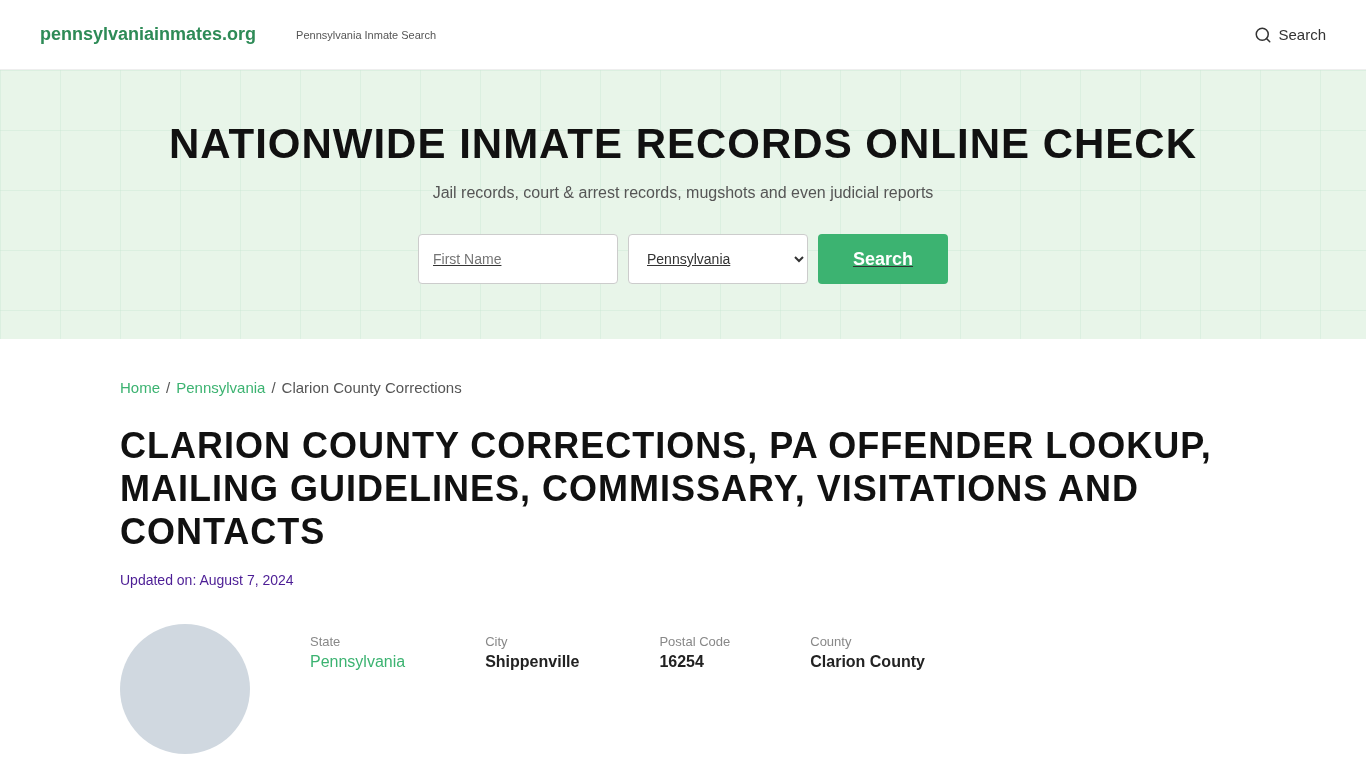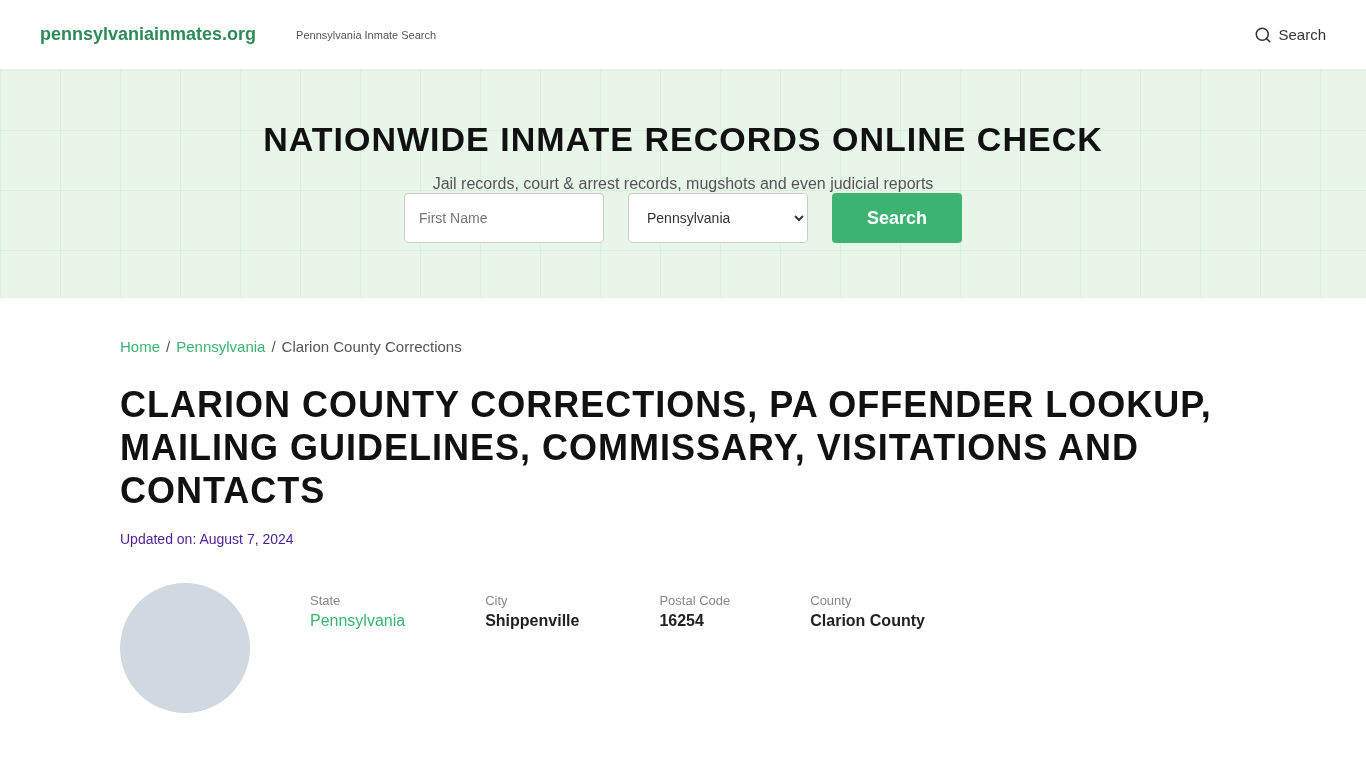--- a/index.html
+++ b/index.html
@@ -54,34 +54,36 @@
     .hero {
       background: #e8f5e9;
       background-image:
         linear-gradient(rgba(200,230,210,0.4) 1px, transparent 1px),
         linear-gradient(90deg, rgba(200,230,210,0.4) 1px, transparent 1px);
       background-size: 60px 60px;
       padding: 50px 20px 55px;
       text-align: center;
     }
     .hero-title {
-      font-size: 34px;
+      font-size: 42px;
       font-weight: 900;
       letter-spacing: 1px;
       color: #111;
       margin-bottom: 16px;
     }
     .hero-subtitle {
       font-size: 16px;
       color: #555;
+      margin-bottom: 32px;
     }
     .hero-form {
       display: flex;
       justify-content: center;
-      gap: 24px;
+      gap: 10px;
+      text-decoration: underline;
     }
     .hero-form input {
       width: 200px;
       height: 50px;
       padding: 0 14px;
       border: 1px solid #ccc;
       border-radius: 4px;
       font-size: 14px;
       background: #fff;
       color: #999;

